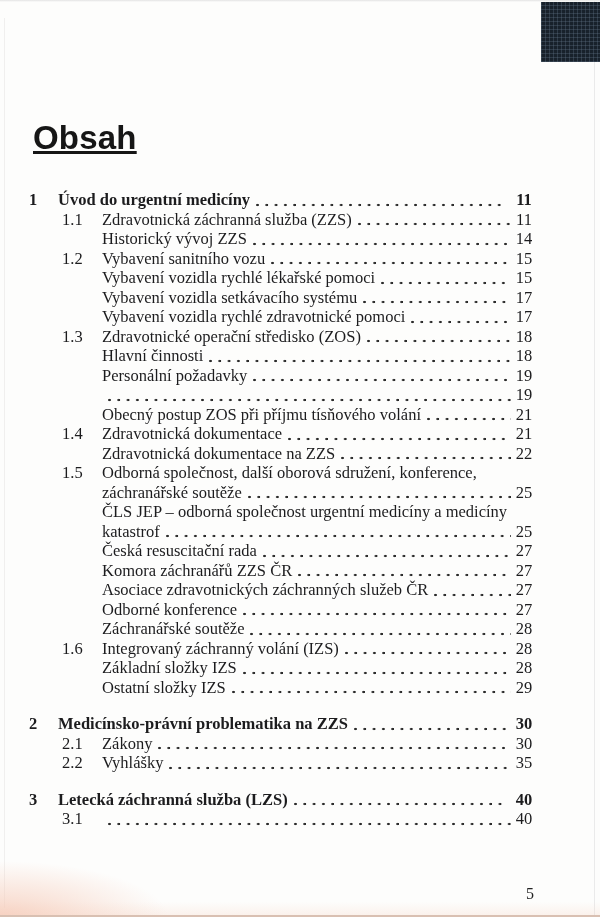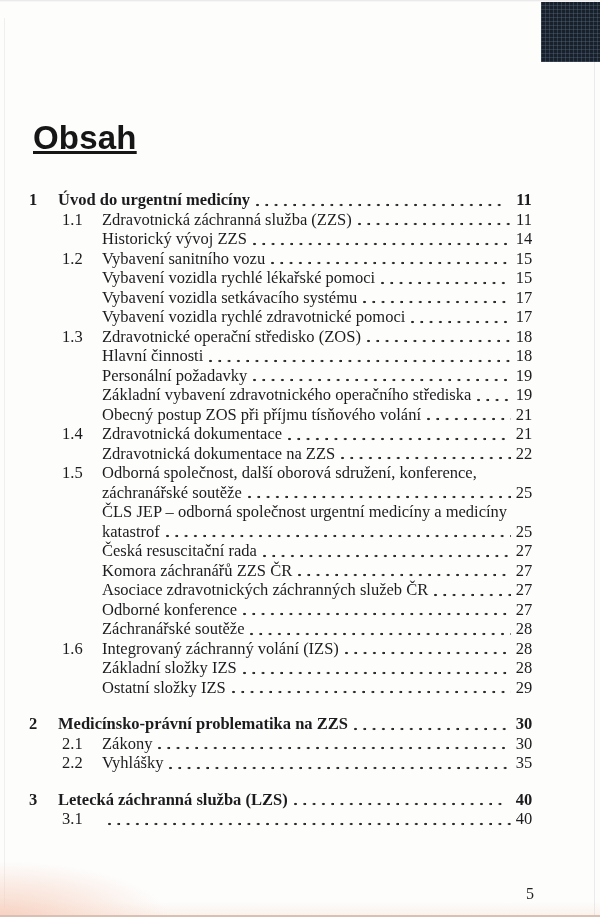--- a/index.html
+++ b/index.html
@@ -185,21 +185,20 @@
     <span class="pageno">18</span>
   </div>
       <div class="toc-row sub">
     <span class="num"></span>
     <span class="title">Personální požadavky</span>
     <span class="leader"></span>
     <span class="pageno">19</span>
   </div>
       <div class="toc-row sub">
     <span class="num"></span>
-    <span class="title">Základní vybavení zdravotnického operačního střediska</span>
     <span class="leader"></span>
     <span class="pageno">19</span>
   </div>
       <div class="toc-row sub">
     <span class="num"></span>
     <span class="title">Obecný postup ZOS při příjmu tísňového volání</span>
     <span class="leader"></span>
     <span class="pageno">21</span>
   </div>
       <div class="toc-row section">

